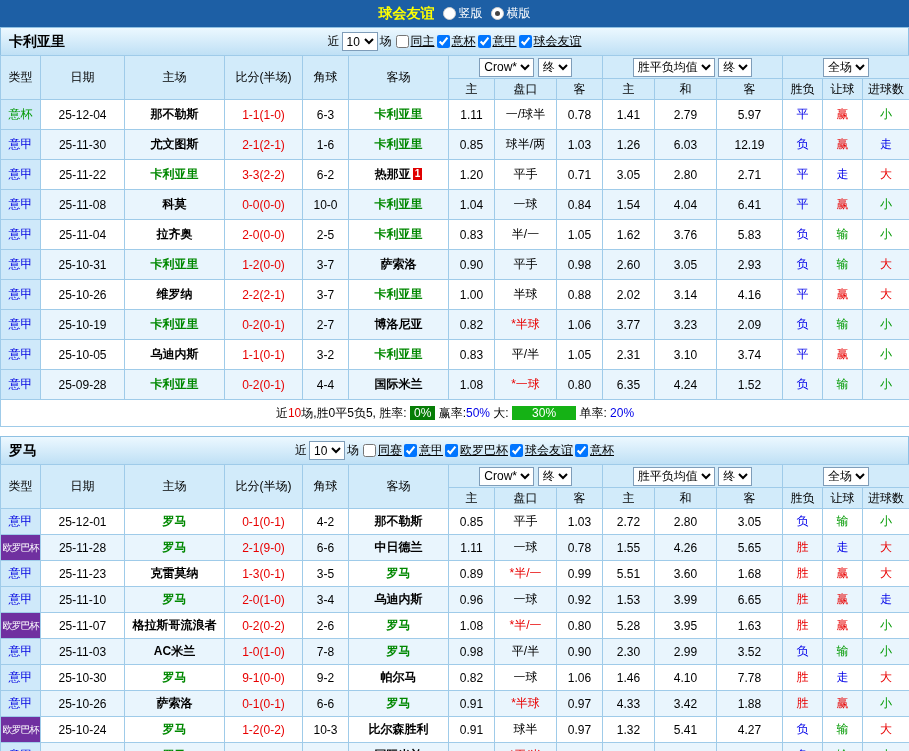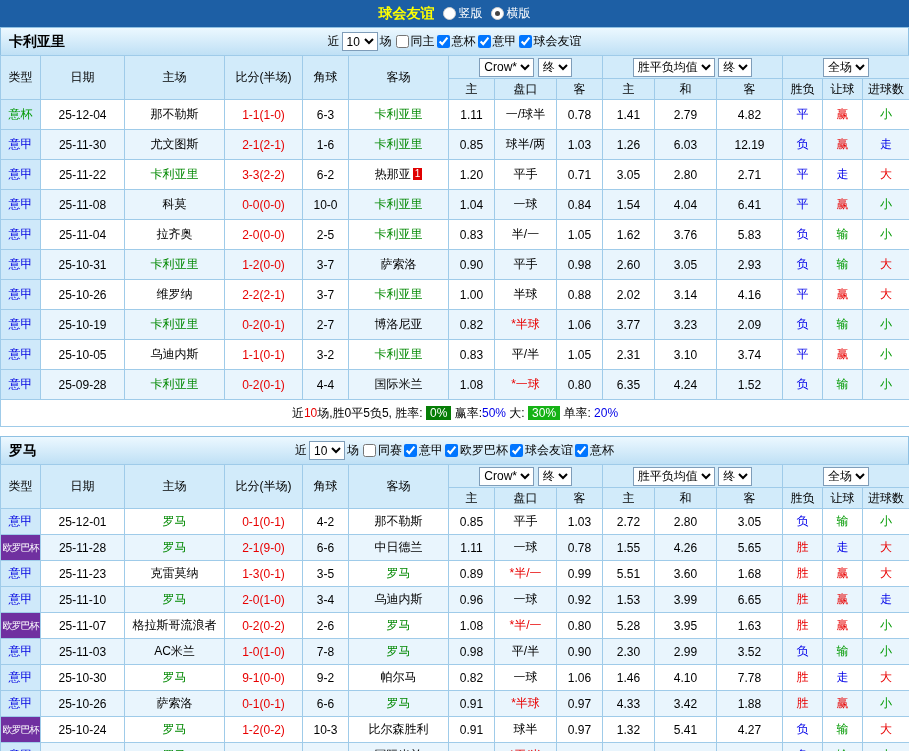--- a/index.html
+++ b/index.html
@@ -10,47 +10,47 @@
   .radio-label{display:inline-flex;align-items:center;gap:3px;color:#fff;cursor:pointer;}
   .radio-dot{width:11px;height:11px;border-radius:50%;background:#fff;border:1px solid #d0d0d0;display:inline-block;position:relative;}
   .radio-dot.checked::after{content:"";position:absolute;left:3px;top:3px;width:5px;height:5px;border-radius:50%;background:#444;}
 
   .section + .section{margin-top:9px;}
   .filterbar{background:linear-gradient(#ecf8ff,#bfe0f5);border:1px solid #8fc1e3;border-bottom:0;height:27px;display:flex;align-items:center;padding:0 8px;position:relative;}
   .team-name{font-weight:bold;font-size:14px;}
   .filter-controls{position:absolute;left:0;right:0;display:flex;justify-content:center;align-items:center;gap:2px;pointer-events:none;}
   .filter-controls > *{pointer-events:auto;}
   select{font-size:12px;font-family:inherit;height:19px;border:1px solid #7f9db9;background:#fff;}
-  .cb{display:inline-flex;align-items:center;margin-left:2px;cursor:pointer;}
+  .cb{display:inline-flex;align-items:center;margin-left:2px;cursor:pointer;text-decoration:underline;}
   .cb input{margin:0 2px 0 0;width:13px;height:13px;}
 
   table.grid{width:909px;border-collapse:collapse;table-layout:fixed;}
   .grid th,.grid td{border:1px solid #9fcbe9;text-align:center;padding:0 1px;overflow:hidden;white-space:nowrap;}
   .grid thead th{background:#d2ebfa;font-weight:normal;height:22px;}
   .grid thead tr + tr th{height:20px;}
   .grid tbody td{height:29px;}
   .grid.compact tbody td{height:25px;}
   .grid tbody tr:nth-child(odd) td{background:#ffffff;}
   .grid tbody tr:nth-child(even) td{background:#e9f5fd;}
 
   td.type-league{background:#cfe9fa !important;color:#0000e0;}
   td.type-cup{background:#cfe9fa !important;color:#009900;}
   td.type-europa{background:#7030a0 !important;color:#fff;font-size:10px;letter-spacing:-1px;}
 
   .score-cell{color:#e80000;}
-  .team-cell{cursor:pointer;}
+  .team-cell{cursor:pointer;font-weight:bold;}
   .focus-team{color:#008800;}
   .c-red{color:#e80000;}
   .c-blue{color:#0000e8;}
   .c-green{color:#009900;}
   .red-card{display:inline-block;background:#e00000;color:#fff;font-size:10px;line-height:12px;padding:0 2px;margin-left:2px;vertical-align:1px;}
 
   tfoot td{height:26px;background:#fff;border:1px solid #9fcbe9;}
   .badge-dark{background:#067d06;color:#fff;padding:0 4px;}
-  .badge-green{background:#15b215;color:#fff;padding:0 4px;}
+  .badge-green{background:#15b215;color:#fff;padding:0 20px;}
 </style>
 </head>
 <body>
 
 <div class="topbar">
   <span class="topbar-title">球会友谊</span>
   <span class="radio-label">
     <span class="radio-dot"></span>
     <span>竖版</span>
   </span>
@@ -138,21 +138,21 @@
           <td class="date-cell">25-12-04</td>
           <td class="team-cell">那不勒斯</td>
           <td class="score-cell">1-1(1-0)</td>
           <td class="corner-cell">6-3</td>
           <td class="team-cell focus-team">卡利亚里</td>
           <td class="odds-cell">1.11</td>
           <td class="handicap-cell">一/球半</td>
           <td class="odds-cell">0.78</td>
           <td class="avg-cell">1.41</td>
           <td class="avg-cell">2.79</td>
-          <td class="avg-cell">4.82</td>
+          <td class="avg-cell">5.97</td>
           <td class="c-blue">平</td>
           <td class="c-red">赢</td>
           <td class="c-green">小</td>
         </tr>
         <tr>
           <td class="type-cell type-league">意甲</td>
           <td class="date-cell">25-11-30</td>
           <td class="team-cell">尤文图斯</td>
           <td class="score-cell">2-1(2-1)</td>
           <td class="corner-cell">1-6</td>

